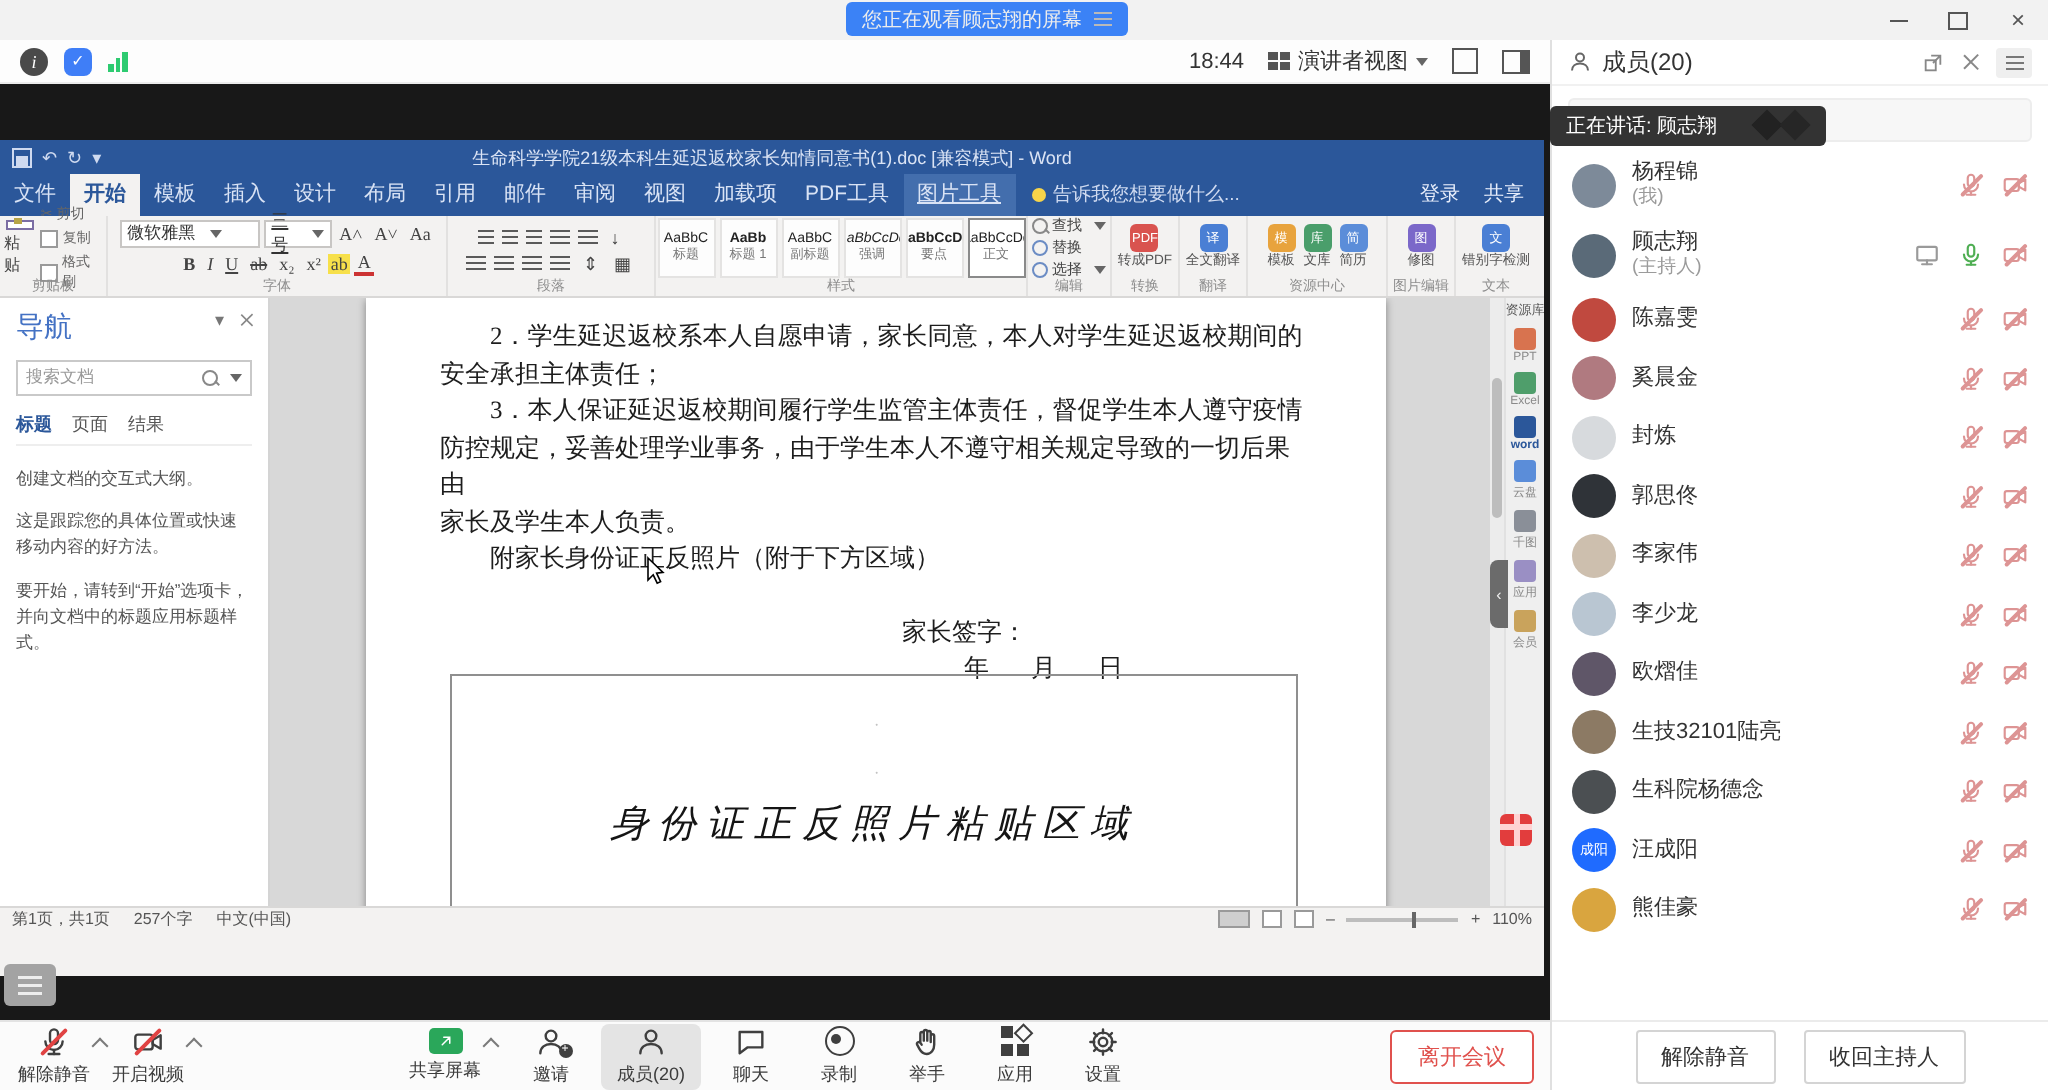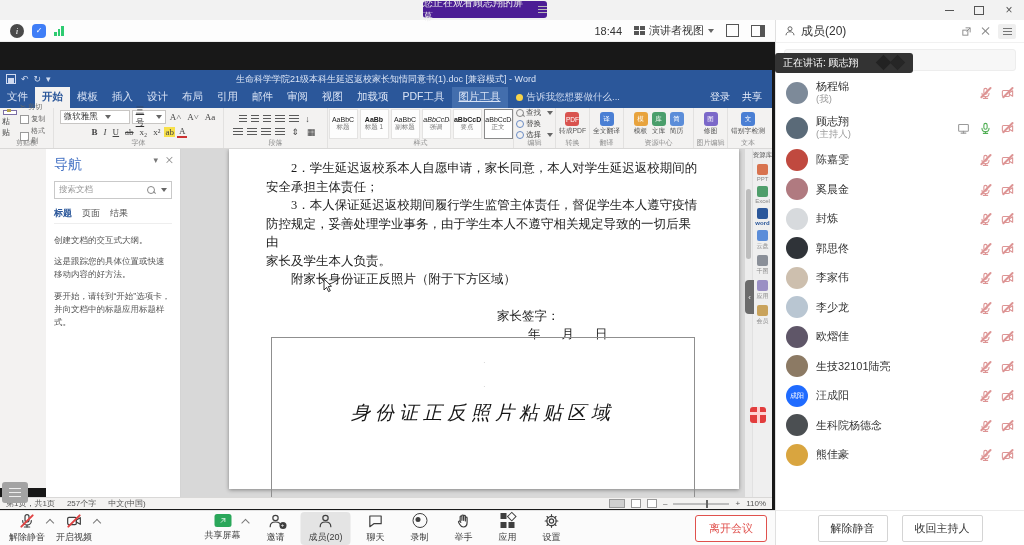--- a/index.html
+++ b/index.html
@@ -8,21 +8,21 @@
 
   
   #titlebar{position:absolute;left:0;top:0;width:1024px;height:20px;background:#f2f2f2;display:flex;align-items:center;}
   .wc-group{margin-left:auto;display:flex;}
   .wc{width:30px;height:20px;display:flex;align-items:center;justify-content:center;color:#555;}
   .wc-min i{display:block;width:9px;height:1px;background:#555;}
   .wc-max i{display:block;width:8px;height:7px;border:1px solid #555;}
   .wc-close{font-size:12px;color:#555;}
 
   
-  #banner{position:absolute;left:423px;top:1px;width:124px;height:17px;background:#4c1d95;border-radius:3px;color:#ececec;font-size:10px;display:flex;align-items:center;justify-content:center;gap:6px;z-index:80;}
+  #banner{position:absolute;left:423px;top:1px;width:141px;height:17px;background:#3b82f6;border-radius:3px;color:#ececec;font-size:10px;display:flex;align-items:center;justify-content:center;gap:6px;z-index:80;}
   .hlines{width:9px;height:7px;background:repeating-linear-gradient(180deg,#b9b9b9 0 1px,transparent 1px 3px);}
 
   
   #topbar{position:absolute;left:0;top:20px;width:775px;height:22px;background:#fdfdfd;border-bottom:1px solid #ececec;display:flex;align-items:center;padding:0 10px;box-sizing:border-box;}
   .tico{width:14px;height:14px;border-radius:3px;margin-right:8px;display:flex;align-items:center;justify-content:center;}
   .tico.info{background:#4a4a4a;border-radius:50%;color:#fff;font-size:9px;font-style:italic;font-family:"Liberation Serif",serif;}
   .tico.shield{background:#3f7ef7;color:#fff;font-size:8px;border-radius:4px;}
   .sigbars{display:flex;align-items:flex-end;gap:1px;height:11px;margin-right:8px;}
   .sigbars i{width:2.5px;background:#2ecb71;display:block;}
   .sigbars i:nth-child(1){height:4px;}.sigbars i:nth-child(2){height:7px;}.sigbars i:nth-child(3){height:10px;}
@@ -92,21 +92,21 @@
   .erow{font-size:7.5px;color:#444;display:flex;align-items:center;gap:2px;}
   .edot{width:6px;height:6px;border:1px solid #6b8cc4;border-radius:50%;display:inline-block;}
   .tool{display:flex;flex-direction:column;align-items:center;gap:1px;font-size:6.8px;color:#555;justify-content:flex-start;padding-top:2px;}
   .tic{width:14px;height:14px;border-radius:3px;color:#fff;font-size:6.5px;display:flex;align-items:center;justify-content:center;}
   .g-one{width:34px;}
   .g-res{width:70px;gap:4px;}
   .g-text{width:40px;}
   .tool .tl{text-align:center;line-height:1.1;white-space:nowrap;}
 
   
-  .w-body{display:flex;height:348px;margin-left:46px;}
+  .w-body{display:flex;height:304px;}
   .nav{width:135px;background:#fff;border-right:1px solid #d4d4d4;box-sizing:border-box;padding:6px 8px;position:relative;}
   .nav-title{font-size:14px;color:#4472c4;}
   .nav-close{position:absolute;right:6px;top:6px;font-size:9px;color:#777;display:flex;gap:6px;align-items:center;}
   .nav-search{margin-top:7px;height:16px;border:1px solid #c9c9c9;background:#fff;display:flex;align-items:center;padding:0 4px;font-size:8.5px;color:#999;justify-content:space-between;}
   .mag{width:6px;height:6px;border:1.2px solid #888;border-radius:50%;position:relative;display:inline-block;}
   .mag::after{content:"";position:absolute;left:5px;top:5px;width:3px;height:1.2px;background:#888;transform:rotate(45deg);}
   .nav-tabs{display:flex;gap:10px;margin-top:8px;font-size:9px;color:#555;border-bottom:1px solid #eee;padding-bottom:3px;}
   .nav-tabs .active{color:#2b579a;font-weight:bold;}
   .nav-help{margin-top:10px;font-size:8.5px;color:#555;line-height:1.55;}
   .nav-help p{margin:0 0 8px;}
@@ -818,43 +818,43 @@
 
             <span class="mi muted"><svg viewBox="0 0 24 24">
                 <use href="#i-mic"></use>
               </svg><span class="slash"></span></span>
             <span class="mi"><svg viewBox="0 0 24 24">
                 <use href="#i-cam"></use>
               </svg><span class="slash"></span></span>
           </span>
         </li>
         <li class="mrow">
+          <span class="avatar" style="background: rgb(75, 79, 82);">
+            <span class="avtxt"></span>
+          </span>
+          <span class="mnames">
+            <span class="mname">生科院杨德念</span>
+
+          </span>
+          <span class="micons">
+
+            <span class="mi muted"><svg viewBox="0 0 24 24">
+                <use href="#i-mic"></use>
+              </svg><span class="slash"></span></span>
+            <span class="mi"><svg viewBox="0 0 24 24">
+                <use href="#i-cam"></use>
+              </svg><span class="slash"></span></span>
+          </span>
+        </li>
+        <li class="mrow">
           <span class="avatar" style="background: rgb(31, 107, 255);">
             <span class="avtxt">成阳</span>
           </span>
           <span class="mnames">
             <span class="mname">汪成阳</span>
-
-          </span>
-          <span class="micons">
-
-            <span class="mi muted"><svg viewBox="0 0 24 24">
-                <use href="#i-mic"></use>
-              </svg><span class="slash"></span></span>
-            <span class="mi"><svg viewBox="0 0 24 24">
-                <use href="#i-cam"></use>
-              </svg><span class="slash"></span></span>
-          </span>
-        </li>
-        <li class="mrow">
-          <span class="avatar" style="background: rgb(75, 79, 82);">
-            <span class="avtxt"></span>
-          </span>
-          <span class="mnames">
-            <span class="mname">生科院杨德念</span>
 
           </span>
           <span class="micons">
 
             <span class="mi muted"><svg viewBox="0 0 24 24">
                 <use href="#i-mic"></use>
               </svg><span class="slash"></span></span>
             <span class="mi"><svg viewBox="0 0 24 24">
                 <use href="#i-cam"></use>
               </svg><span class="slash"></span></span>

